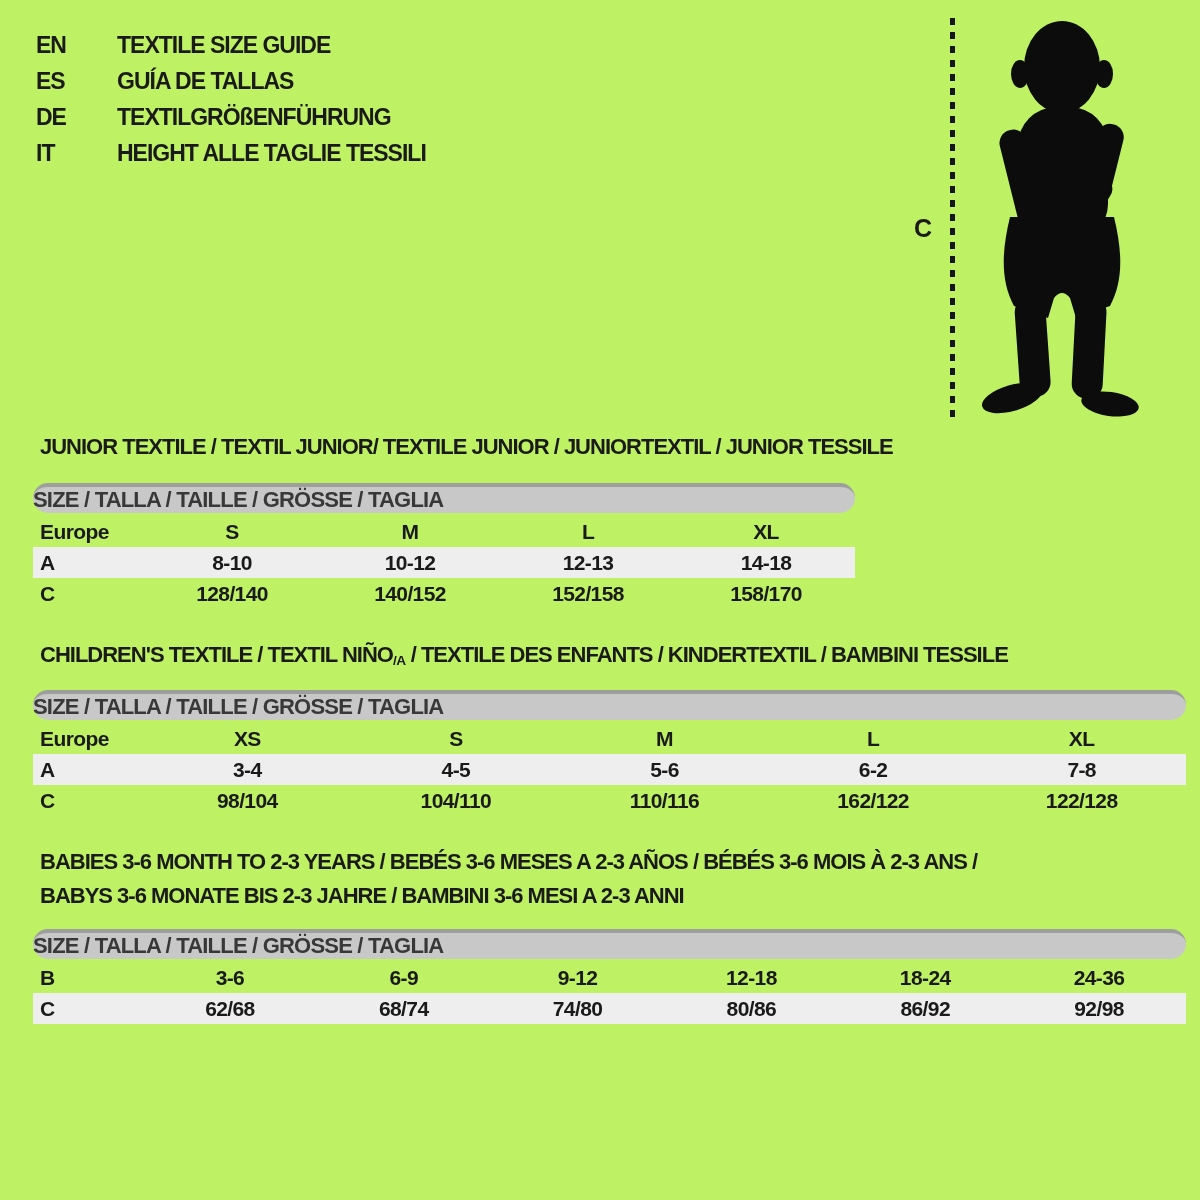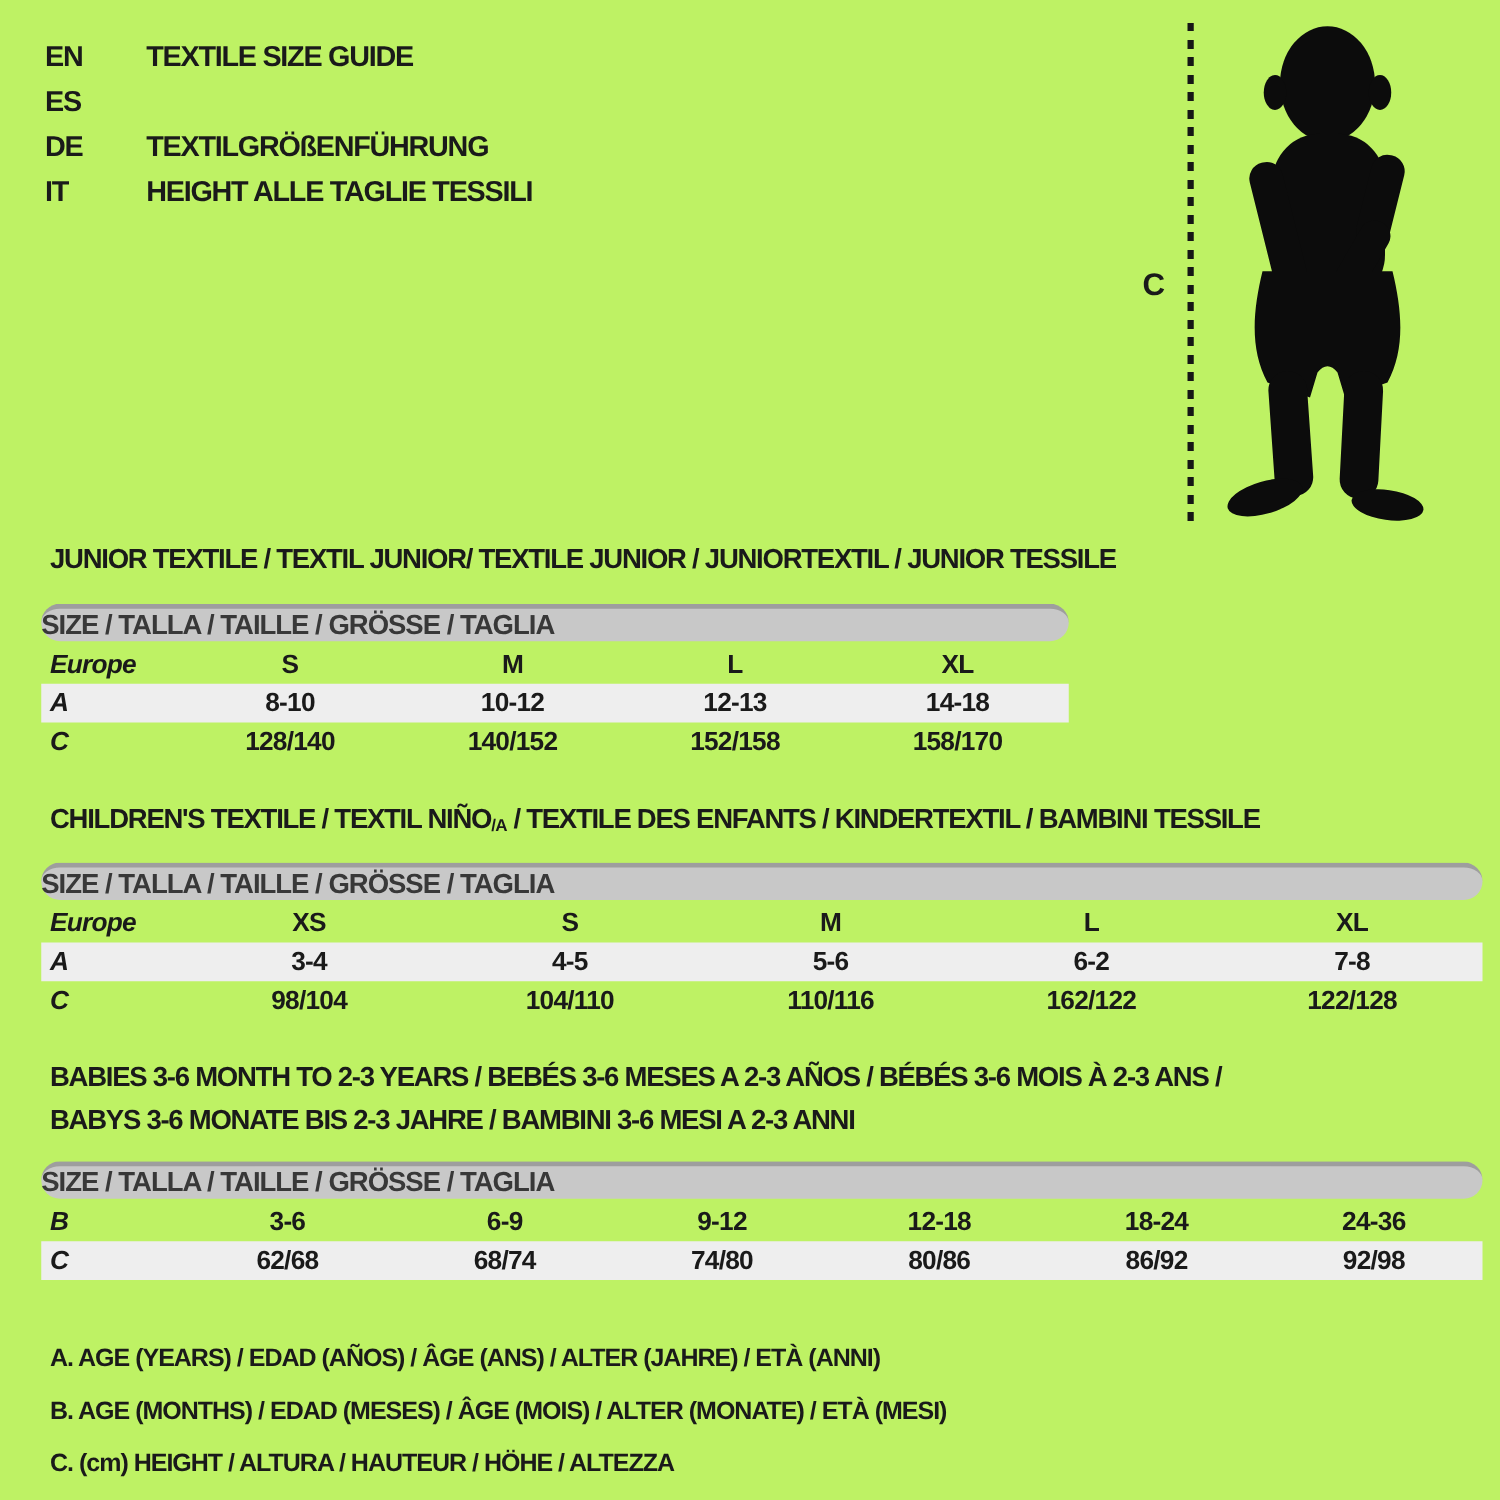--- a/index.html
+++ b/index.html
@@ -42,39 +42,40 @@
 
   
   .table { position: absolute; left: 33px; }
   .size-bar {
     height: 30px; background: #c8c8c8; border-top: 4px solid #9e9e9e;
     font-size: 22px; line-height: 25px; padding-left: 0; color: #383838;
     letter-spacing: -0.8px; margin-bottom: 3px; border-radius: 15px;
   }
   .trow { display: flex; align-items: center; height: 31px; font-size: 21px; }
   .trow.shaded { background: #eeeeee; }
-  .tlabel { width: 110px; padding-left: 7px; font-style: italic; }
+  .tlabel { width: 110px; padding-left: 7px; }
   .tcell { flex: 1; text-align: center; }
 
   
   .legend { position: absolute; left: 40px; top: 1066px; font-size: 20px; line-height: 42px; letter-spacing: -0.8px; }
   .legend div { white-space: nowrap; }
 </style>
 </head>
 <body>
 
 <div class="canvas">
 
   <div class="lang-block">
     <div class="lang-row">
       <span class="lang-code">EN</span>
       <span class="lang-label">TEXTILE SIZE GUIDE</span>
     </div>
     <div class="lang-row">
       <span class="lang-code">ES</span>
+      <span class="lang-label">GUÍA DE TALLAS</span>
     </div>
     <div class="lang-row">
       <span class="lang-code">DE</span>
       <span class="lang-label">TEXTILGRÖßENFÜHRUNG</span>
     </div>
     <div class="lang-row">
       <span class="lang-code">IT</span>
       <span class="lang-label">HEIGHT ALLE TAGLIE TESSILI</span>
     </div>
   </div>
@@ -179,19 +180,14 @@
       <span class="tlabel">C</span>
       <span class="tcell">62/68</span>
       <span class="tcell">68/74</span>
       <span class="tcell">74/80</span>
       <span class="tcell">80/86</span>
       <span class="tcell">86/92</span>
       <span class="tcell">92/98</span>
     </div>
   </div>
 
-  <div class="legend">
-    <div>A. AGE (YEARS) / EDAD (AÑOS) / ÂGE (ANS) / ALTER (JAHRE) / ETÀ (ANNI)</div>
-    <div>B. AGE (MONTHS) / EDAD (MESES) / ÂGE (MOIS) / ALTER (MONATE) / ETÀ (MESI)</div>
-    <div>C. (cm) HEIGHT / ALTURA / HAUTEUR / HÖHE / ALTEZZA</div>
-  </div>
 
 </div>
 
 </body></html>

